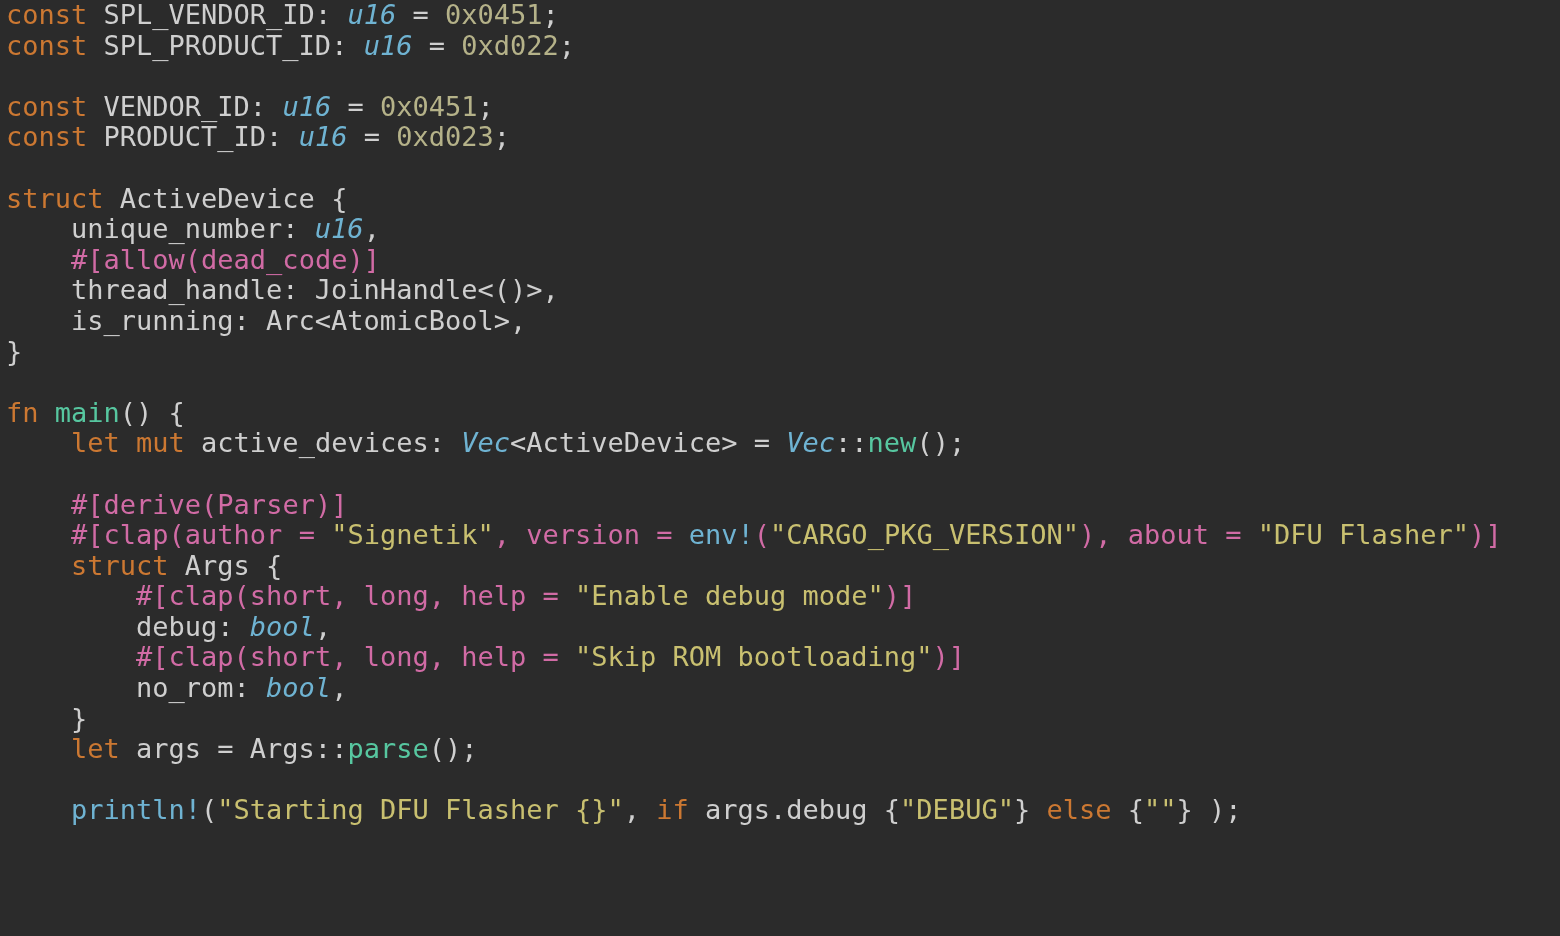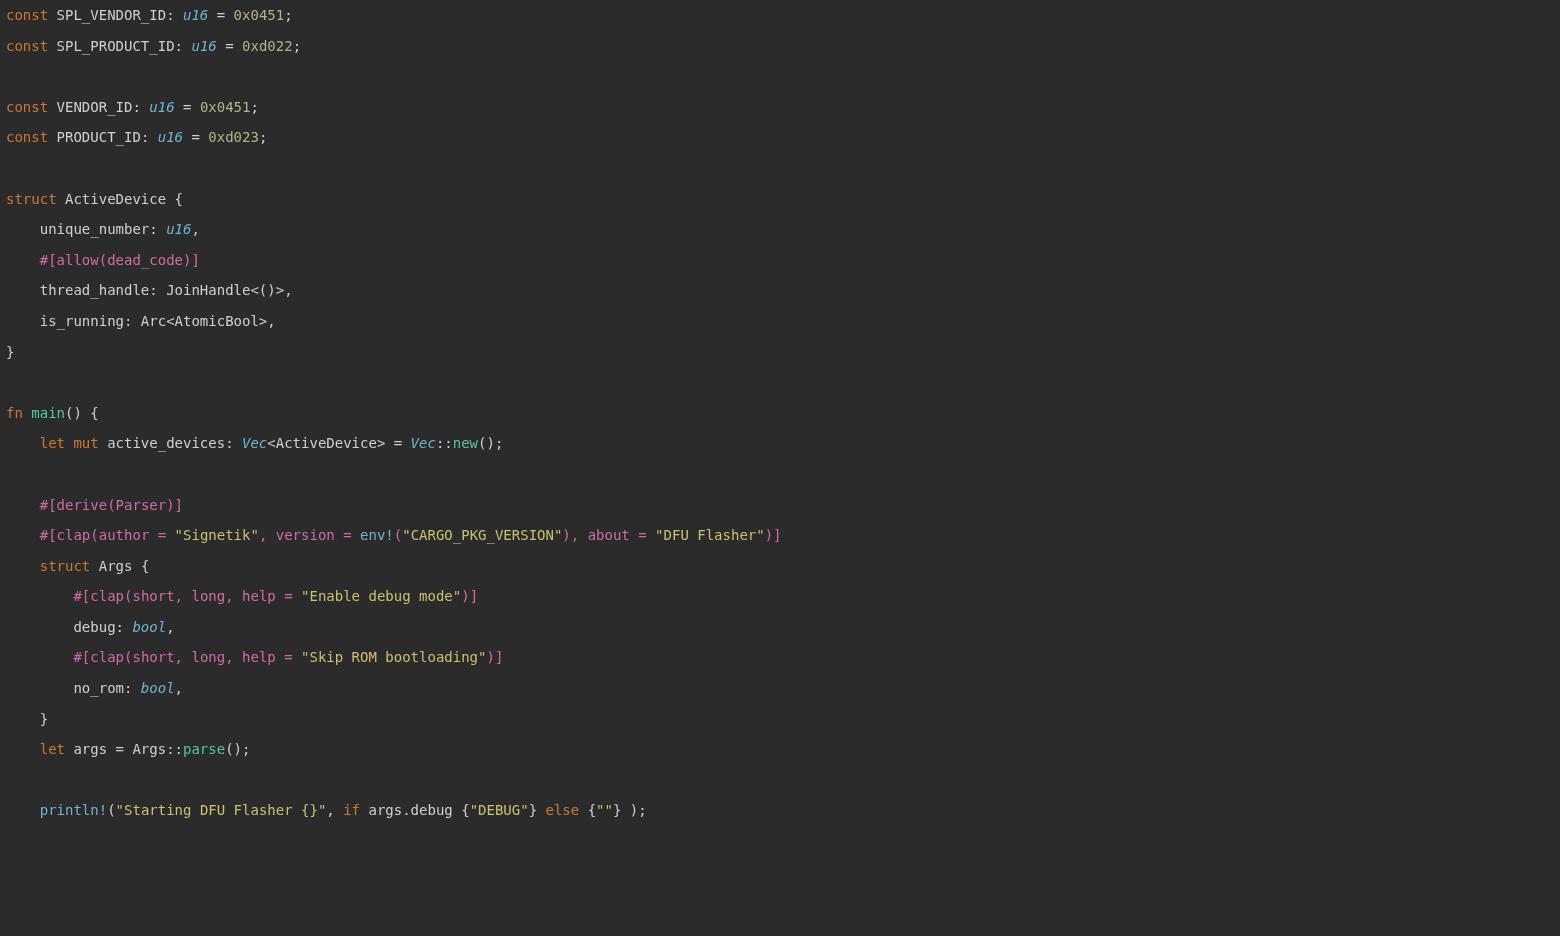--- a/index.html
+++ b/index.html
@@ -7,21 +7,21 @@
     padding: 0;
     background: #2b2b2b;
     width: 1560px;
     height: 936px;
     overflow: hidden;
   }
   pre.code {
     margin: 0;
     padding: 0 0 0 6px;
     font-family: "Menlo", "Consolas", "DejaVu Sans Mono", monospace;
-    font-size: 14px;
+    font-size: 27px;
     line-height: 30.6px;
     color: #cfcfcf;
     white-space: pre;
   }
   
   .kw      { color: #cc7832; }                 
   .ty      { color: #6fb3d2; font-style: italic; }                 
   .fnname  { color: #57c7a0; }                 
   .macro   { color: #6fb3d2; }                 
   .num     { color: #b5b289; }                 

